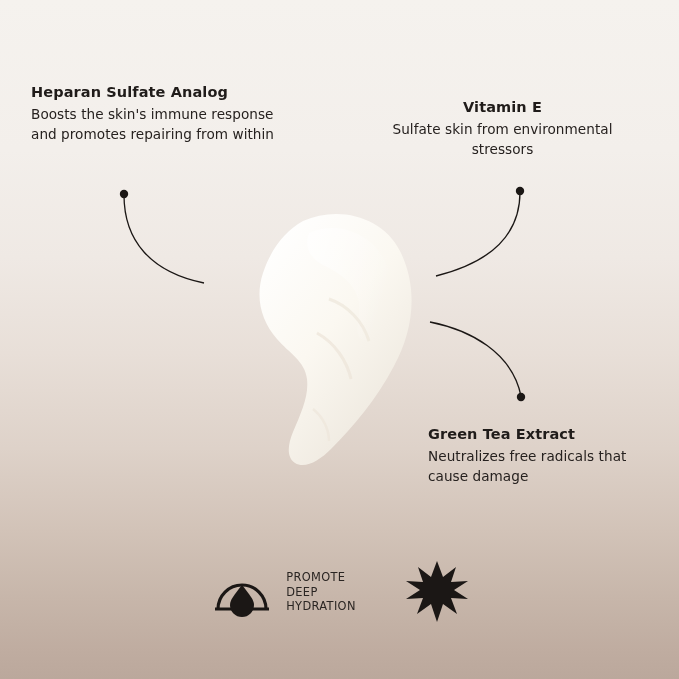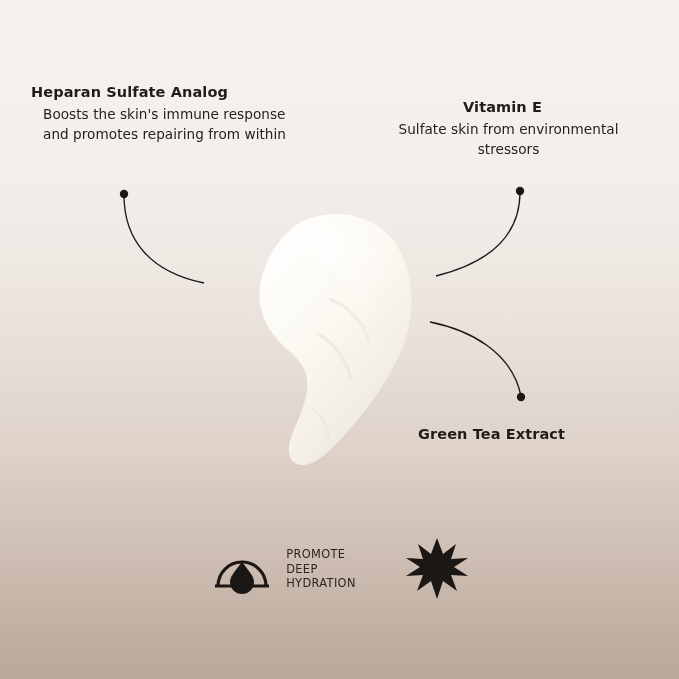--- a/index.html
+++ b/index.html
@@ -57,31 +57,30 @@
     font-weight: bold;
     color: #201c1a;
     letter-spacing: .1px;
     margin-bottom: 5px;
   }
   .callout .c-body {
     font-size: 13.6px;
     color: #26211f;
     line-height: 1.45;
     letter-spacing: .05px;
-    margin-left: 12px;
   }
   #callout-hsa { left: 31px; top: 84px; width: 260px; }
   #callout-vite { left: 375px; top: 99px; width: 255px; text-align: center; }
-  #callout-gte  { left: 418px; top: 426px; width: 235px; }
+  #callout-gte  { left: 428px; top: 426px; width: 235px; }
 
   
   .benefits {
     position: absolute;
     left: 0;
-    top: 536px;
+    top: 559px;
     width: 679px;
     height: 90px;
     display: flex;
     justify-content: center;
     align-items: flex-start;
     gap: 48px;
   }
   .benefit {
     display: flex;
     align-items: center;
@@ -154,20 +153,21 @@
     <div class="c-body">Boosts the skin's immune response and promotes repairing from within</div>
   </div>
 
   <div class="callout" id="callout-vite">
     <div class="c-title">Vitamin E</div>
     <div class="c-body">Sulfate skin from environmental stressors</div>
   </div>
 
   <div class="callout" id="callout-gte">
     <div class="c-title">Green Tea Extract</div>
+    <div class="c-body">Neutralizes free radicals that cause damage</div>
   </div>
 
   <div class="benefits">
 
     <div class="benefit">
       <div class="b-icon">
         <svg viewBox="0 0 66 66" width="66" height="66" aria-hidden="true">
           <path d="M9 50 A24 24 0 0 1 57 50" fill="none" stroke="#1b1715" stroke-width="3.2"></path>
           <line x1="6" y1="50" x2="60" y2="50" stroke="#1b1715" stroke-width="3.2"></line>
           <path d="M33 26 C41 36 45 41 45 46 A12 12 0 0 1 21 46 C21 41 25 36 33 26 Z" fill="#1b1715"></path>

